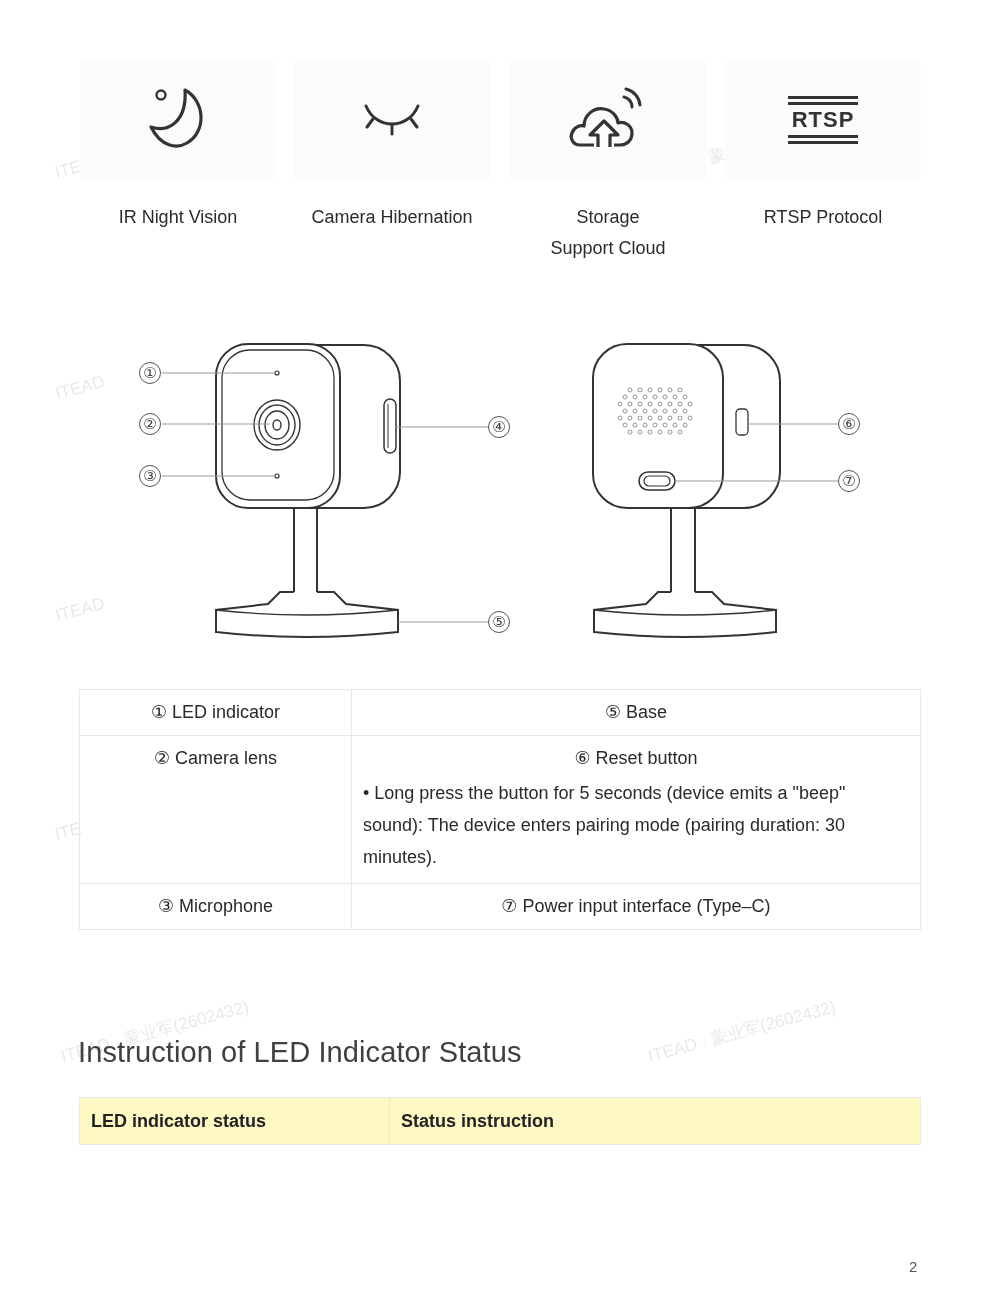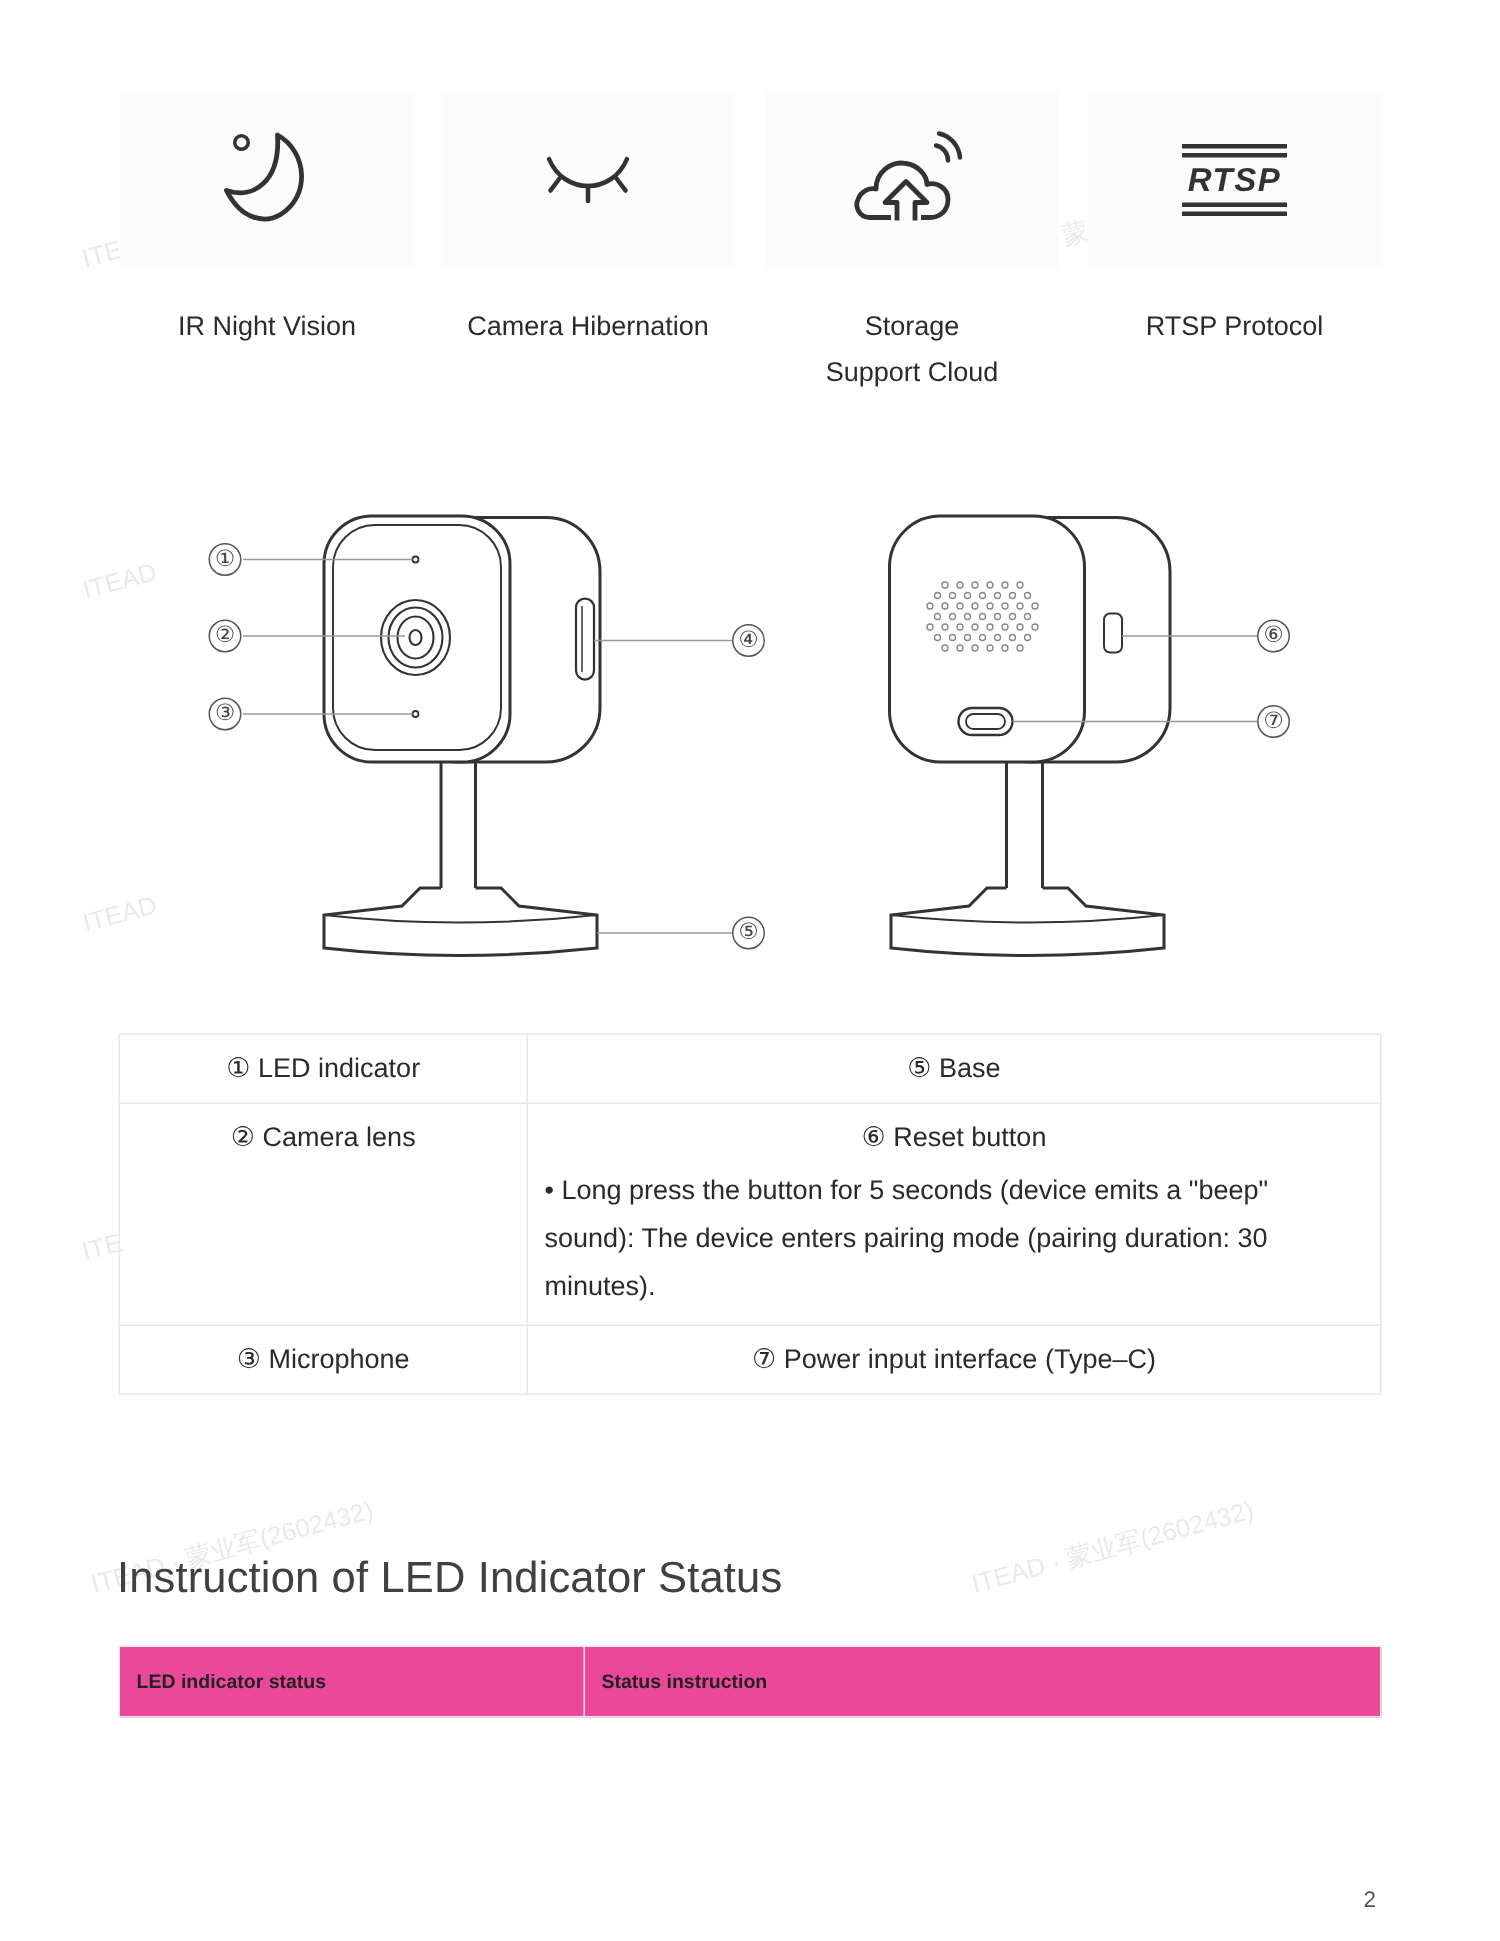--- a/index.html
+++ b/index.html
@@ -17,21 +17,21 @@
   .parts-table { position: absolute; top: 689px; left: 79px; width: 842px; border-collapse: collapse; font-size: 18px; color: #2a2a2a; }
   .parts-table td { border: 1px solid #e8e8e8; vertical-align: top; padding: 0 11px; }
   .parts-table td.c1 { width: 272px; }
   .parts-table .line { height: 45px; line-height: 45px; text-align: center; }
   .parts-table .desc { line-height: 32px; padding-bottom: 10px; margin-top: -4px; }
 
   .section-title { position: absolute; top: 1036px; left: 78px; font-size: 29px; color: #404040; font-weight: normal; letter-spacing: 0.1px; }
 
   .led-table { position: absolute; top: 1097px; left: 79px; width: 842px; border-collapse: collapse; font-size: 18px; color: #2a2a2a; }
   .led-table th, .led-table td { border: 1px solid #e8e8e8; text-align: left; vertical-align: top; padding: 0 11px; }
-  .led-table th { background: #ec4899; height: 46px; line-height: 46px; font-weight: bold; font-size: 13px; color: #222; }
+  .led-table th { background: #fef9c3; height: 46px; line-height: 46px; font-weight: bold; font-size: 18px; color: #222; }
   .led-table th.c1, .led-table td.c1 { width: 310px; }
   .led-table td { line-height: 32px; padding-top: 6px; padding-bottom: 10px; }
 
   .watermark { position: absolute; color: #e9e9e9; font-size: 17px; transform: rotate(-15deg); white-space: nowrap; }
 
   .page-number { position: absolute; top: 1258px; left: 909px; font-size: 15px; color: #555; }
 </style>
 </head>
 <body>
 
@@ -79,21 +79,21 @@
       <div>Storage</div>
       <div>Support Cloud</div>
     </div>
   </div>
 
   <div class="feature" style="left:645px;">
     <div class="icon-box">
       <div style="width:70px;">
         <div style="height:3px;background:#333;margin-bottom:3px;"></div>
         <div style="height:3px;background:#333;margin-bottom:3px;"></div>
-        <div style="font-weight:bold;font-size:22px;line-height:24px;letter-spacing:1px;color:#333;text-align:center;font-style:italic;">RTSP</div>
+        <div style="font-weight:bold;font-size:22px;line-height:24px;letter-spacing:1px;color:#333;text-align:center;">RTSP</div>
         <div style="height:3px;background:#333;margin-top:3px;"></div>
         <div style="height:3px;background:#333;margin-top:3px;"></div>
       </div>
     </div>
     <div class="label">RTSP Protocol</div>
   </div>
 </div>
 
 <div class="diagram">
   <svg width="760" height="320" viewBox="0 0 760 320" style="position:absolute;left:0;top:0;">

